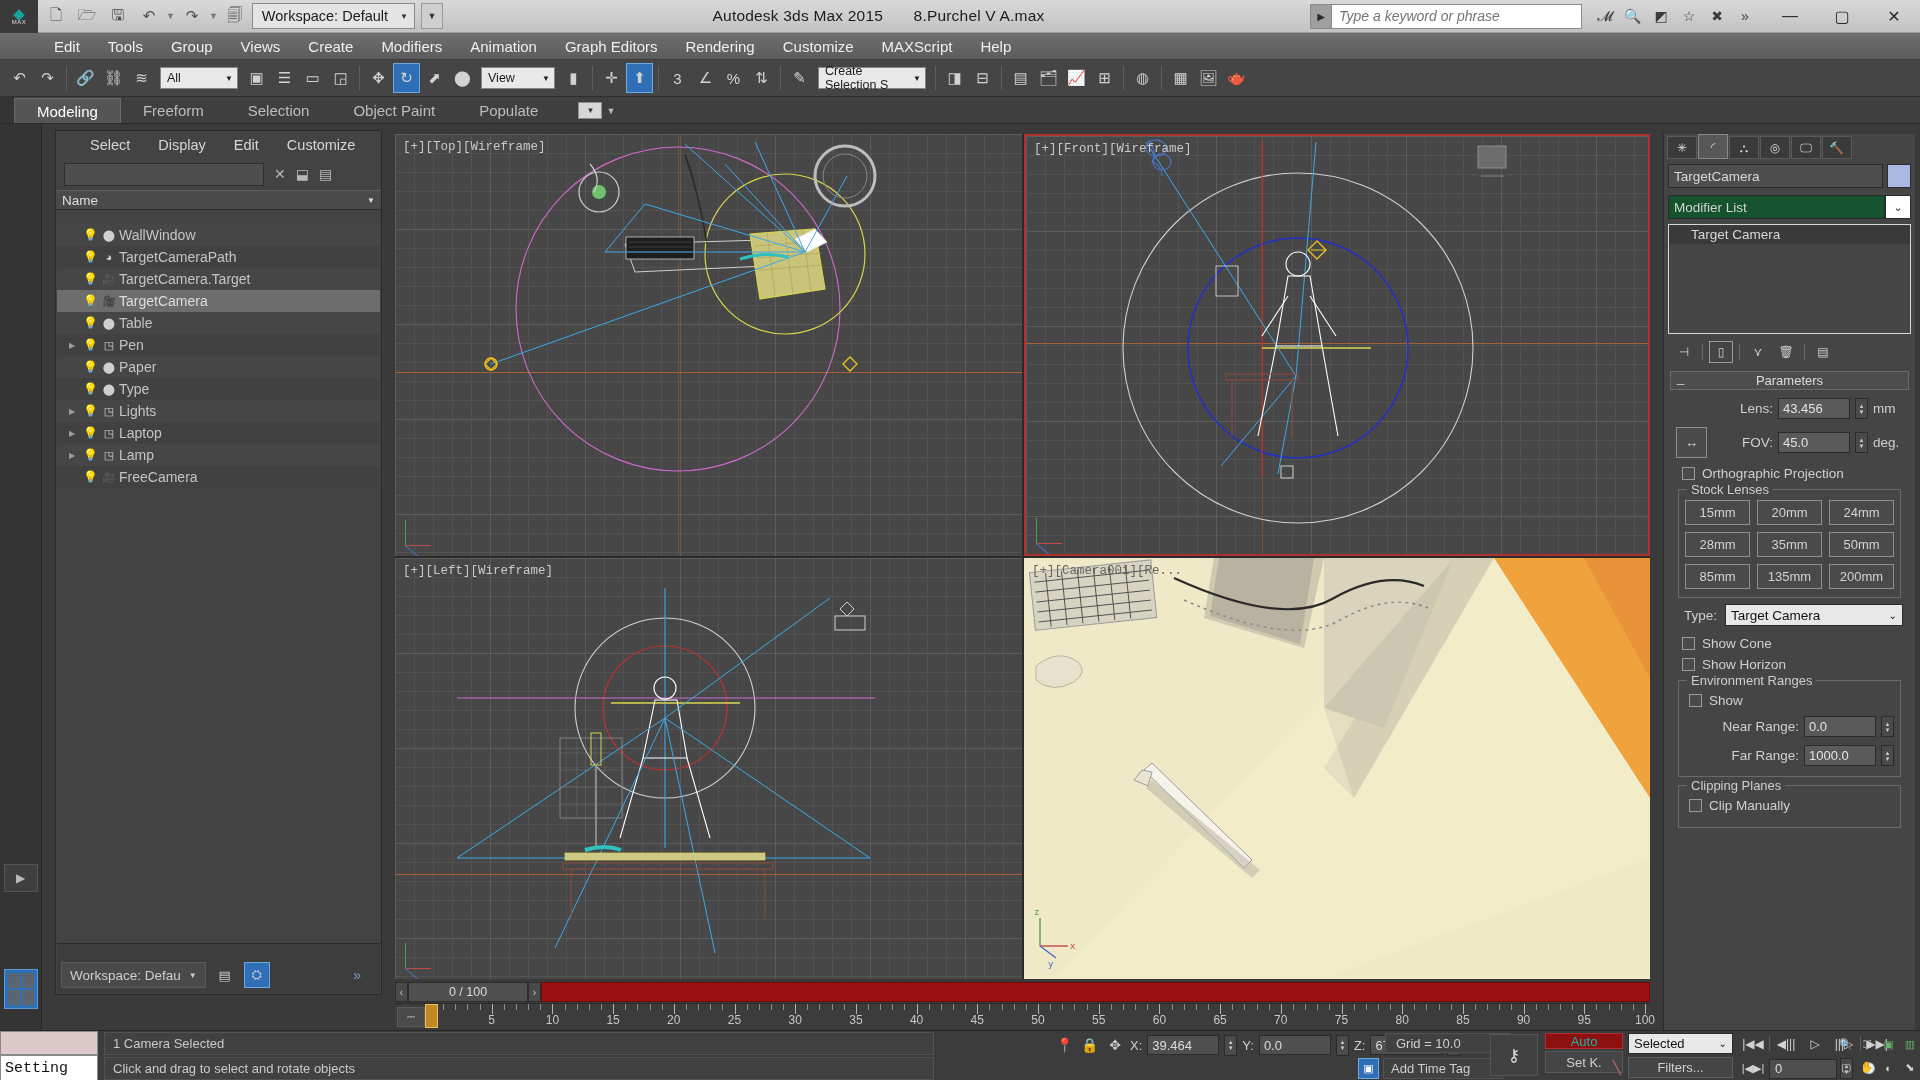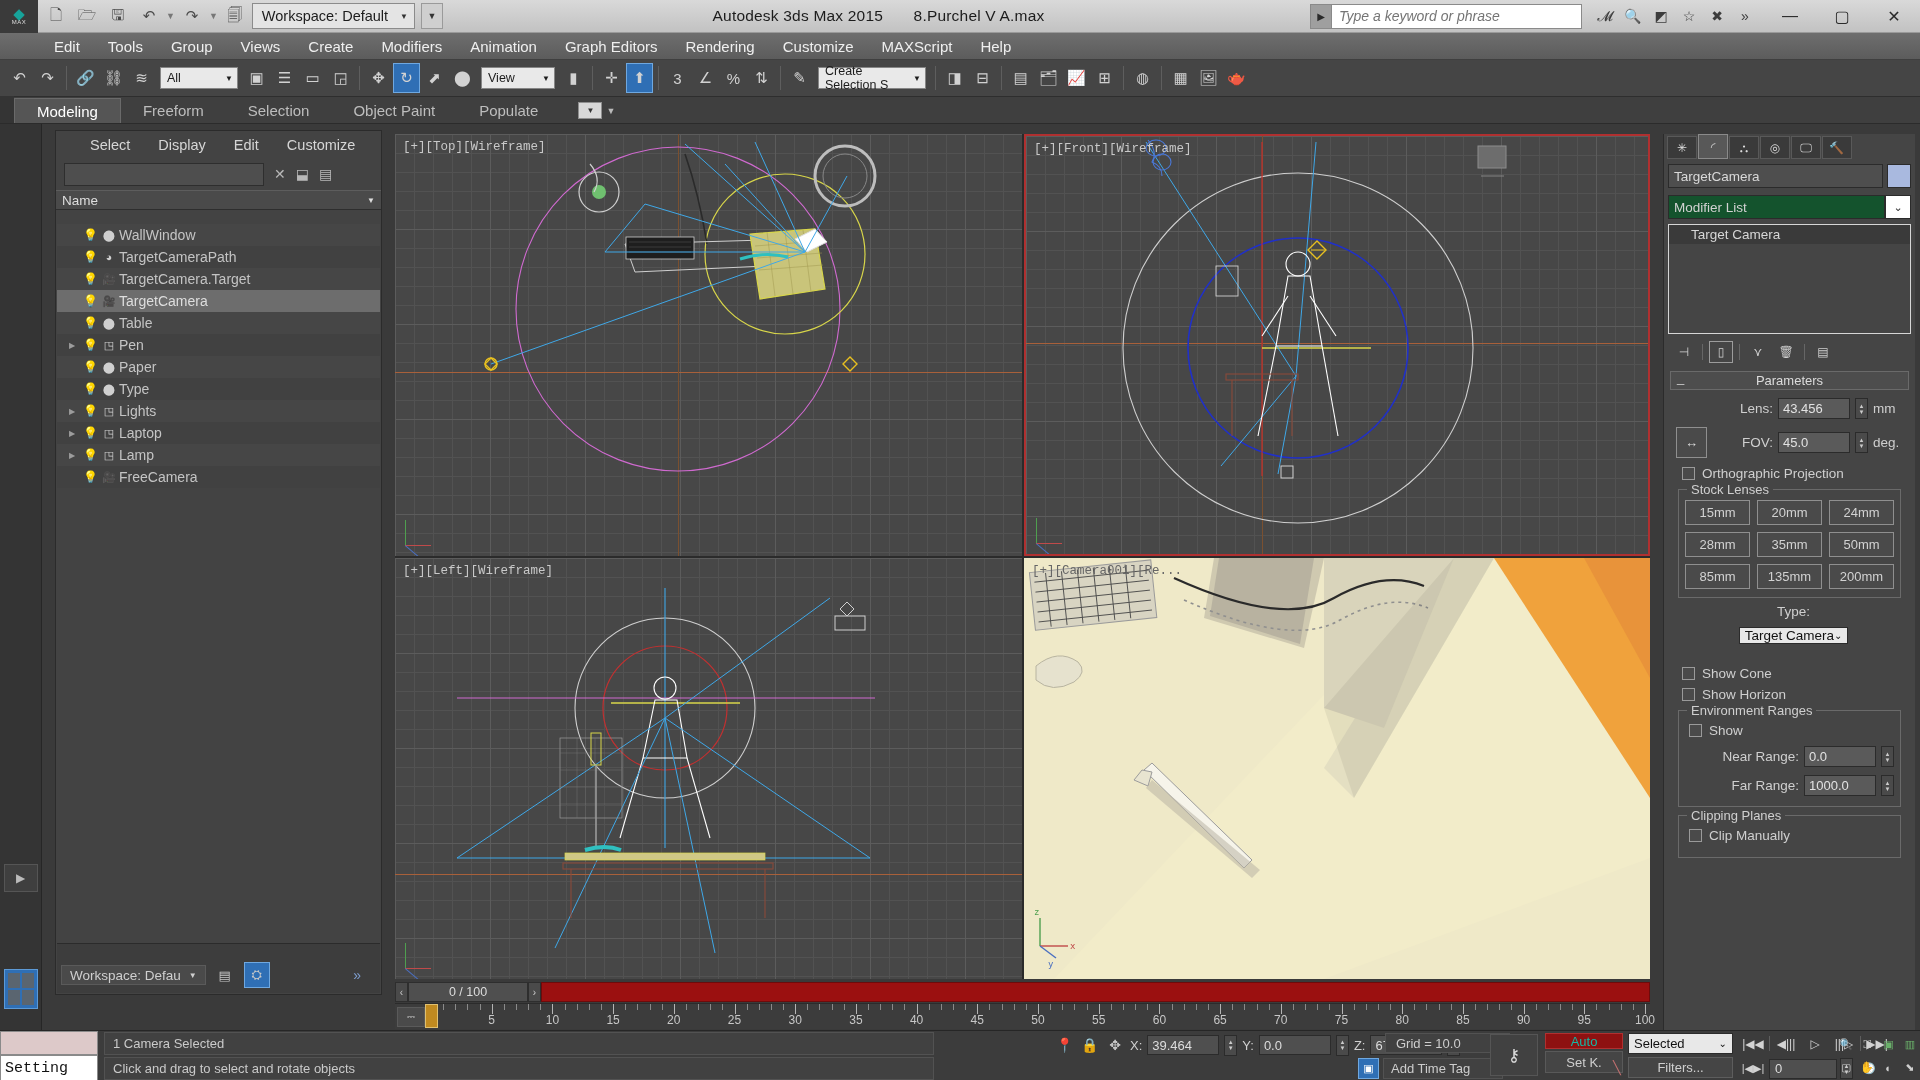--- a/index.html
+++ b/index.html
@@ -96,21 +96,21 @@
   .exrow:nth-child(odd){ background:#464646; }
   .exrow:nth-child(even){ background:#414141; }
   .exrow.sel { background:#6d6d6d; color:#dedede; }
   .exrow .arw { width:14px; font-size:8px; color:#9c9c9c; }
   .exrow .bulb { width:16px; text-align:center; font-size:12px; color:#f0d24a; }
   .exrow .typ { width:20px; text-align:center; font-size:11px; color:#cfcfcf; }
   .exfoot { position:absolute; left:1px; bottom:1px; right:1px; height:50px; background:#3d3d3d;
     border-top:1px solid #2b2b2b; }
   .wsrow { position:absolute; left:4px; bottom:4px; height:28px; width:300px;
     display:flex; align-items:center; gap:6px; }
-  .wsrow .wsb { height:20px; background:#4a4a4a; border:1px solid #5a5a5a; display:flex;
+  .wsrow .wsb { height:26px; background:#4a4a4a; border:1px solid #5a5a5a; display:flex;
     align-items:center; padding:0 8px; font-size:13.5px; color:#cfcfcf; gap:8px;justify-content:center; }
   .wsrow .ib { width:26px; height:26px; display:flex; align-items:center; justify-content:center;
     font-size:13px; color:#c8c8c8; }
   .wsrow .ib.on { background:#2f6fb5; border:1px solid #6fa8e0; }
   .wsrow .chev { margin-left:auto; color:#7f9fd0; font-size:14px; }
 
   
   .vpgrid { position:absolute; left:395px; top:134px; width:1255px; height:845px; background:#2b2b2b; }
   .vp { position:absolute; background:#474747; overflow:hidden; }
   .vp.tl { left:0; top:0; width:627px; height:422px; }
@@ -201,21 +201,21 @@
   .chk { display:flex; align-items:center; gap:7px; font-size:13.5px; color:#cfcfcf;
     margin:6px 0 6px 6px; }
   .chkbox { width:13px; height:13px; background:#4a4a4a; border:1px solid #9a9a9a; }
   .group { border:1px solid #6a6a6a; margin:8px 2px 6px 2px; padding:10px 6px 8px 6px;
     position:relative; }
   .group > .gt { position:absolute; top:-8px; left:8px; background:#454545; padding:0 4px;
     font-size:13px; color:#cfcfcf; }
   .lensgrid { display:grid; grid-template-columns:repeat(3,1fr); gap:7px; }
   .lensbtn { height:25px; background:#4a4a4a; border:1px solid #8f8f8f; display:flex;
     align-items:center; justify-content:center; font-size:13px; color:#d2d2d2; cursor:pointer; }
-  .typerow { display:flex; align-items:center; gap:8px; margin:4px 0 22px 8px;flex-direction:column; }
+  .typerow { display:flex; align-items:center; gap:8px; margin:4px 0 10px 8px; }
   .typesel { flex:1; height:22px; background:#e8e8e8; border:1px solid #2b2b2b;
     display:flex; align-items:center; justify-content:space-between; padding:0 5px;
     font-size:13.5px; color:#111; }
   .typesel .car { font-size:10px; }
 
   
   .statusbar { position:absolute; left:0; top:1030px; width:1920px; height:50px; background:#3c3c3c;
     border-top:1px solid #262626; }
   .maxlisten { position:absolute; left:0; top:0; width:98px; height:50px; }
   .ml1 { height:24px; background:#ddc9c9; border:1px solid #8a8a8a; }

